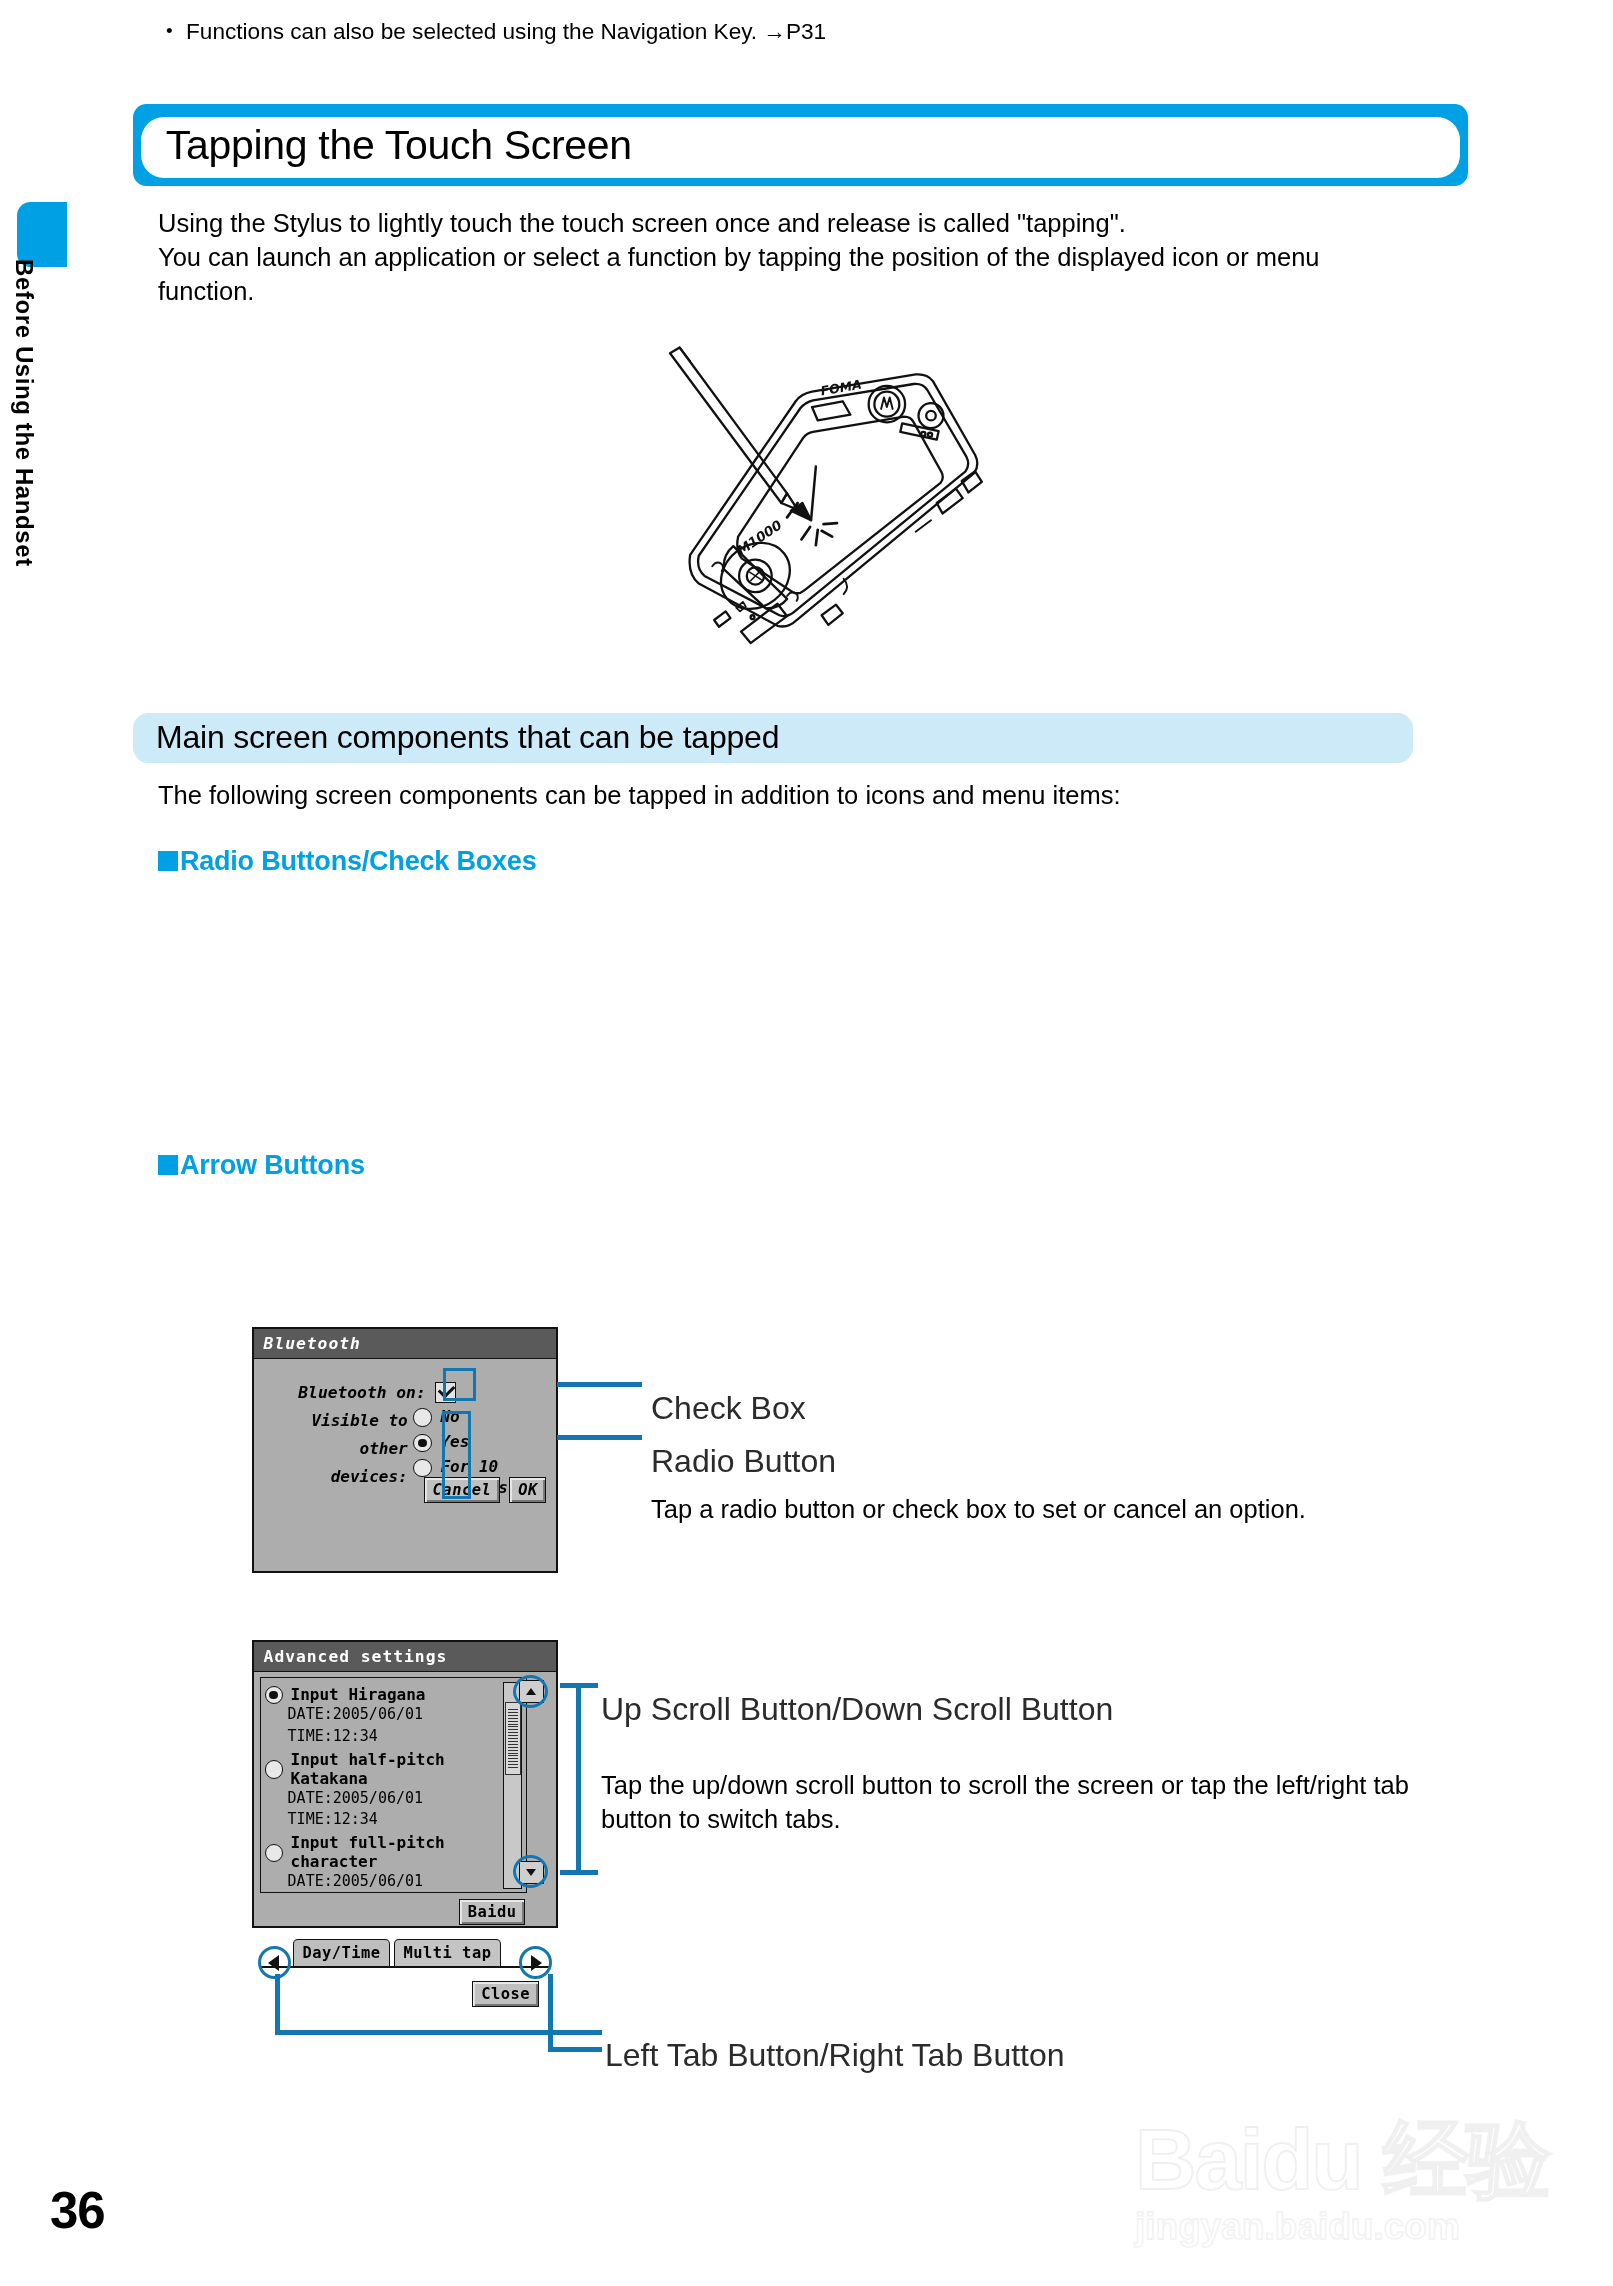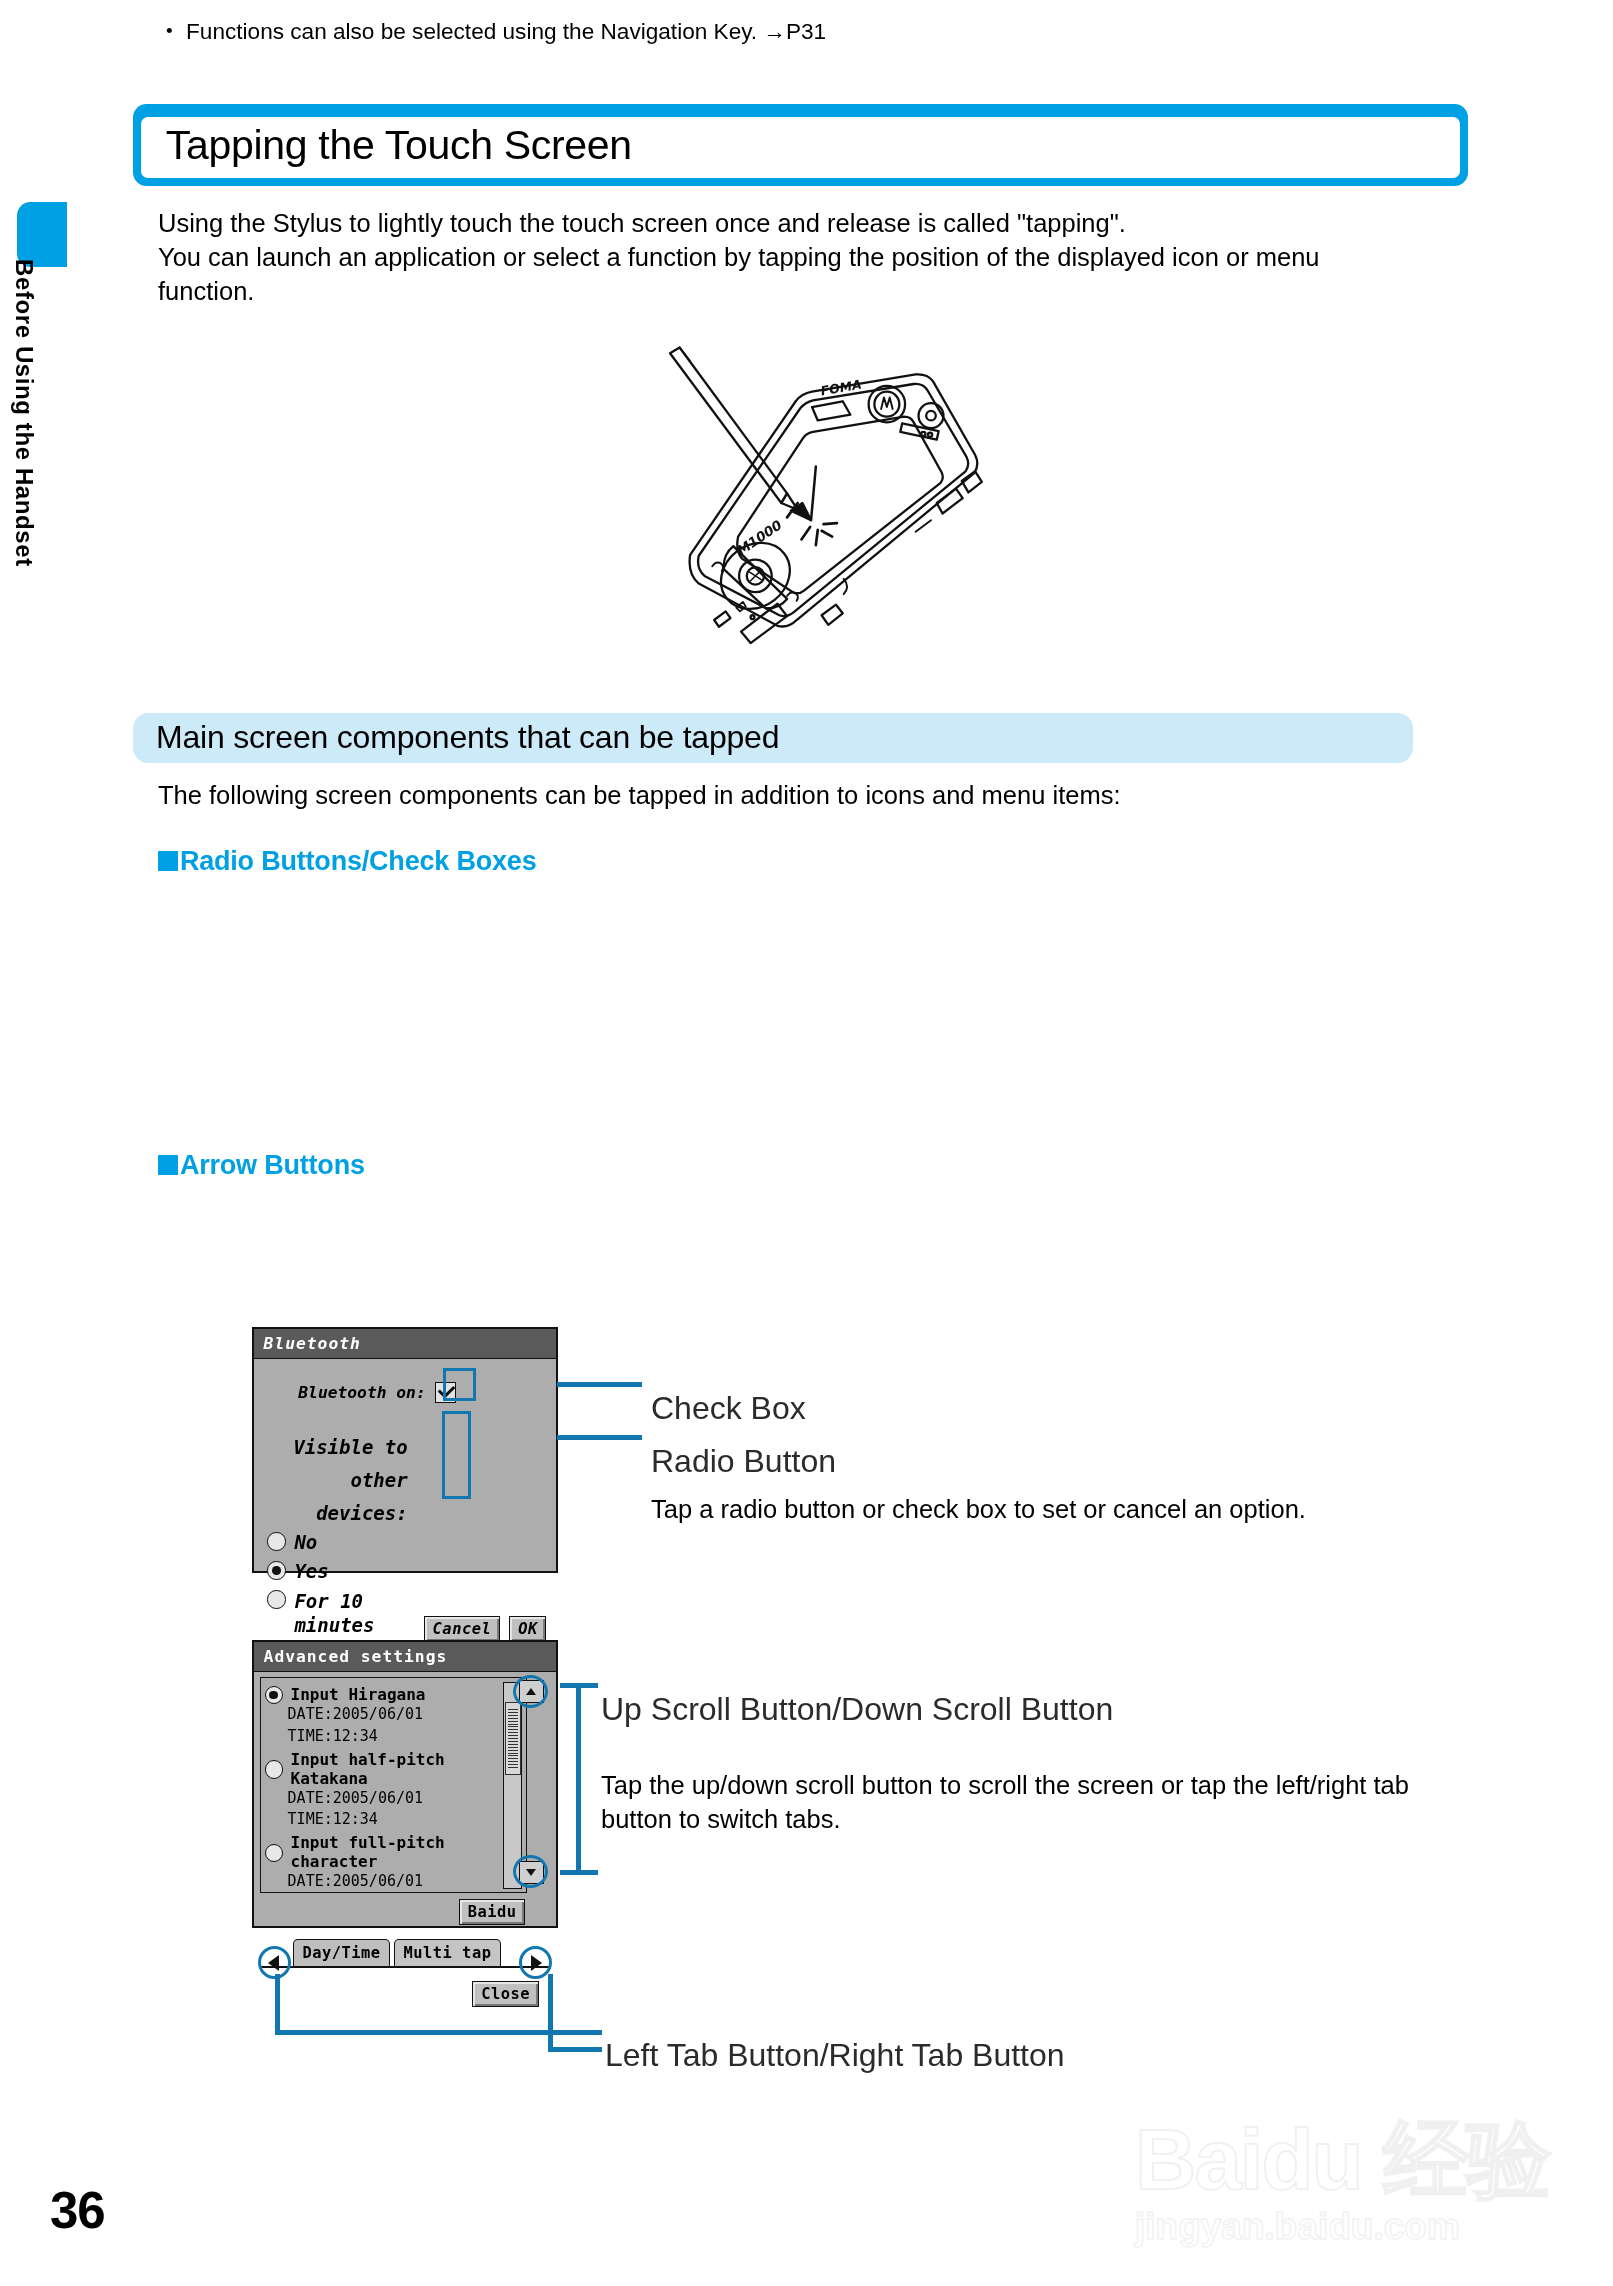--- a/index.html
+++ b/index.html
@@ -104,21 +104,21 @@
     position: relative;
     margin-top: 56px;
     width: 1335px;
     background: #00A0E4;
     border-radius: 13.4px;
     padding: 13.4px 7.7px 7.7px 7.7px;
     box-sizing: border-box;
   }
   .h2-inner {
     background: #ffffff;
-    border-radius: 7px;
+    border-radius: 23px;
     padding: 5.8px 0 9.6px 25px;
     box-sizing: border-box;
   }
   .h2-text {
     font-size: 41px;
     line-height: 1.12;
     letter-spacing: -0.3px;
   }
 
   
@@ -209,24 +209,23 @@
     content: "";
     position: absolute;
     left: 2.9px; top: 2.9px;
     width: 11.5px; height: 6.7px;
     border-left: 3.8px solid #111;
     border-bottom: 3.8px solid #111;
     transform: rotate(-45deg);
   }
   .bt-row2 {
     display: flex;
-    margin-top: 28px;
-    font-size: 19px;
-    font-weight: bold;
-    flex-direction: column;
+    margin-top: 4px;
+    font-size: 16px;
+    font-weight: bold;
   }
   .bt-labels {
     text-align: right;
     width: 146px;
     line-height: 1.75;
     flex: none;
   }
   .bt-opts { margin-left: 5.8px; }
   .bt-opt {
     display: flex;

